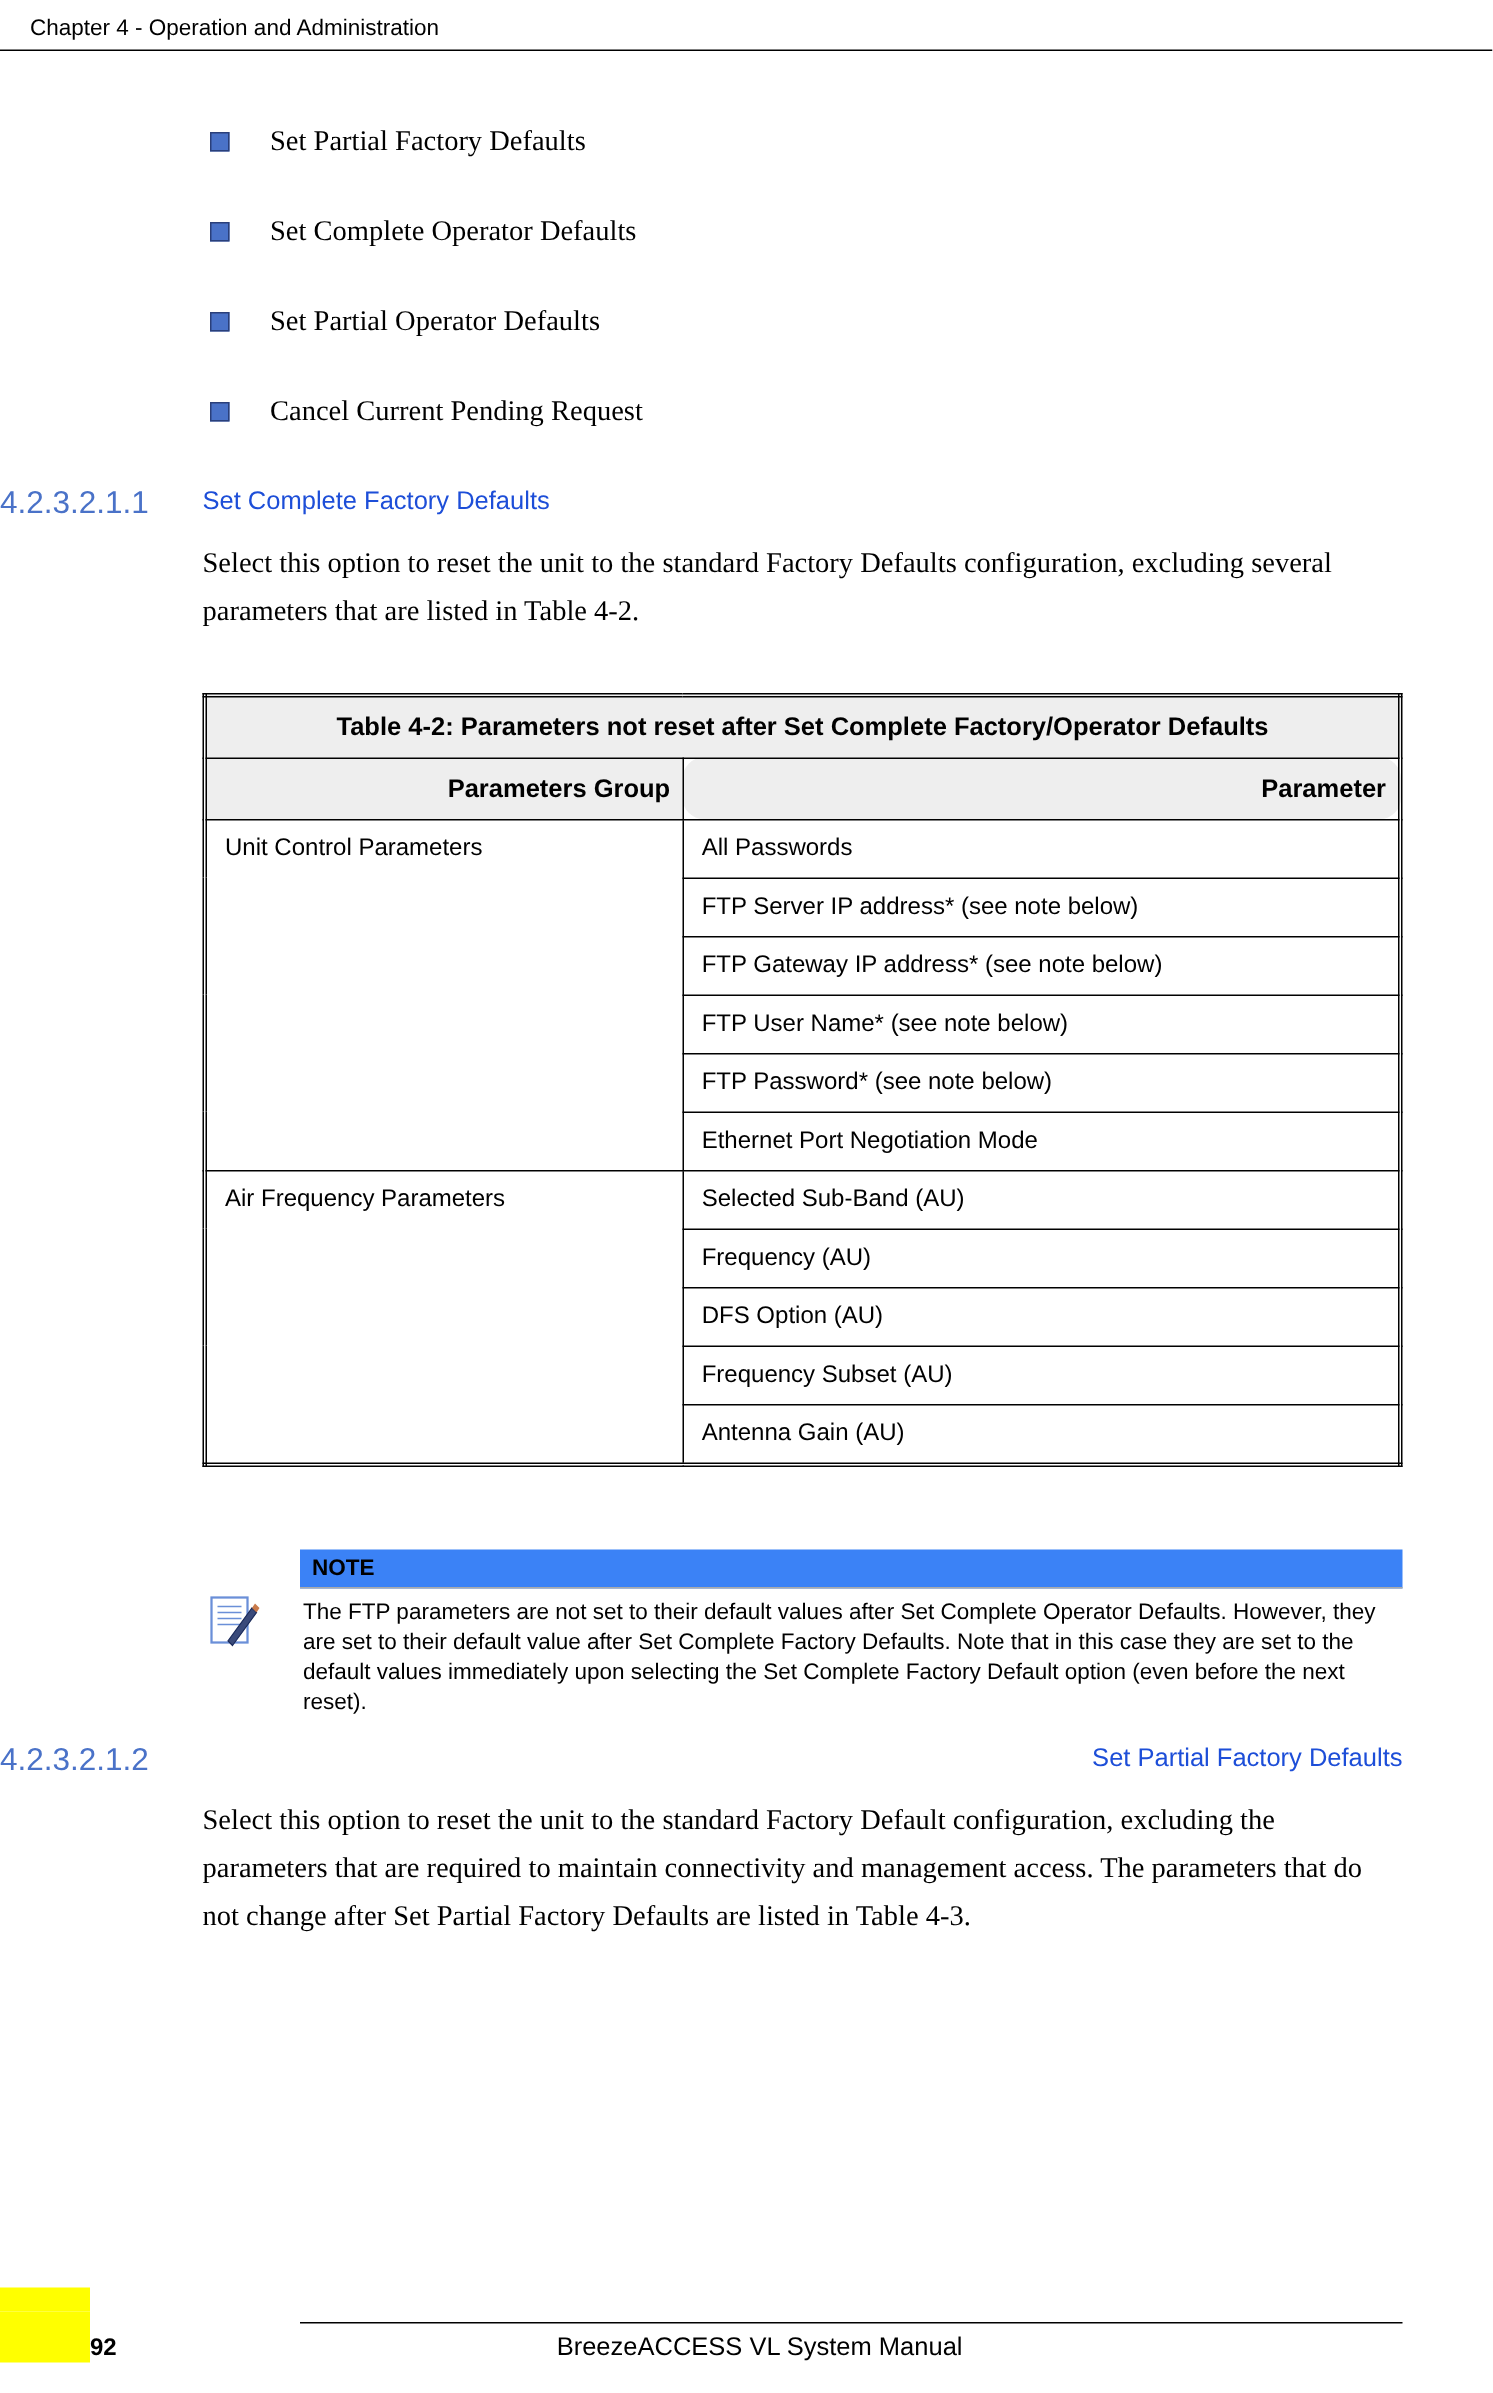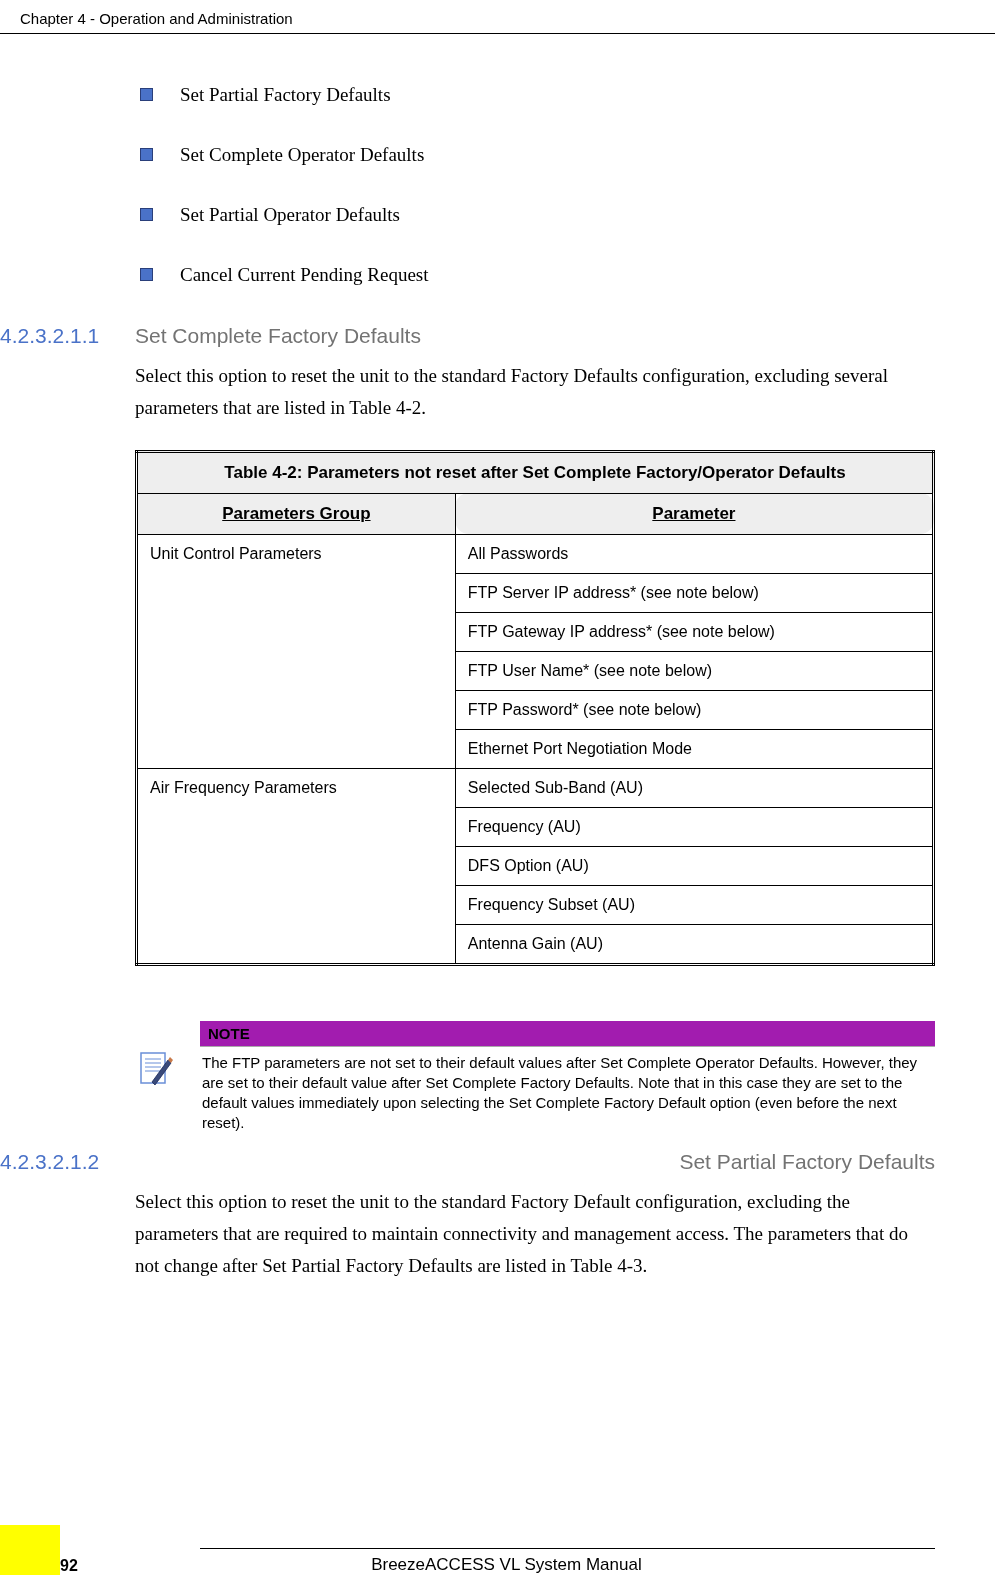--- a/index.html
+++ b/index.html
@@ -47,55 +47,54 @@
       margin-top: 25px;
     }
     .section-number {
       font-size: 21px;
       color: #4a72c8;
       width: 135px;
       flex-shrink: 0;
       margin-left: -60px;
     }
     .section-title {
-      font-size: 21px;
-      color: #737373;
+      font-size: 17px;
+      color: #1d4ed8;
     }
     .body-text {
       font-family: "Bookman Old Style", Georgia, serif;
       font-size: 19px;
       line-height: 1.7;
       margin-top: 12px;
       margin-left: 75px;
     }
     .table-wrap {
       margin-left: 75px;
-      margin-top: 25px;
+      margin-top: 37px;
     }
     table.param-table {
       border-collapse: collapse;
       width: 100%;
       border: 3px double #000;
     }
     table.param-table th.table-title {
       background: #eee;
       font-weight: bold;
       font-size: 17px;
       padding: 10px 8px;
       text-align: center;
       border: 1px solid #000;
     }
     table.param-table th.col-header {
       background: #eee;
       font-weight: bold;
       font-size: 17px;
       padding: 10px 8px;
-      text-align: center;
+      text-align: right;
       border: 1px solid #000;
-      text-decoration: underline;
     }
     table.param-table td {
       font-size: 16px;
       padding: 10px 12px;
       border: 1px solid #000;
       vertical-align: top;
       text-align: left;
     }
     table.param-table td.group-cell {
       vertical-align: top;
@@ -117,21 +116,21 @@
     }
     .note-icon {
       width: 40px;
       height: 40px;
       position: relative;
     }
     .note-content {
       flex: 1;
     }
     .note-header {
-      background: #a21caf;
+      background: #3b82f6;
       font-weight: bold;
       font-size: 15px;
       padding: 4px 8px;
       border-bottom: 1px solid #aaa;
     }
     .note-body {
       font-size: 15px;
       line-height: 1.35;
       padding: 6px 2px;
     }

